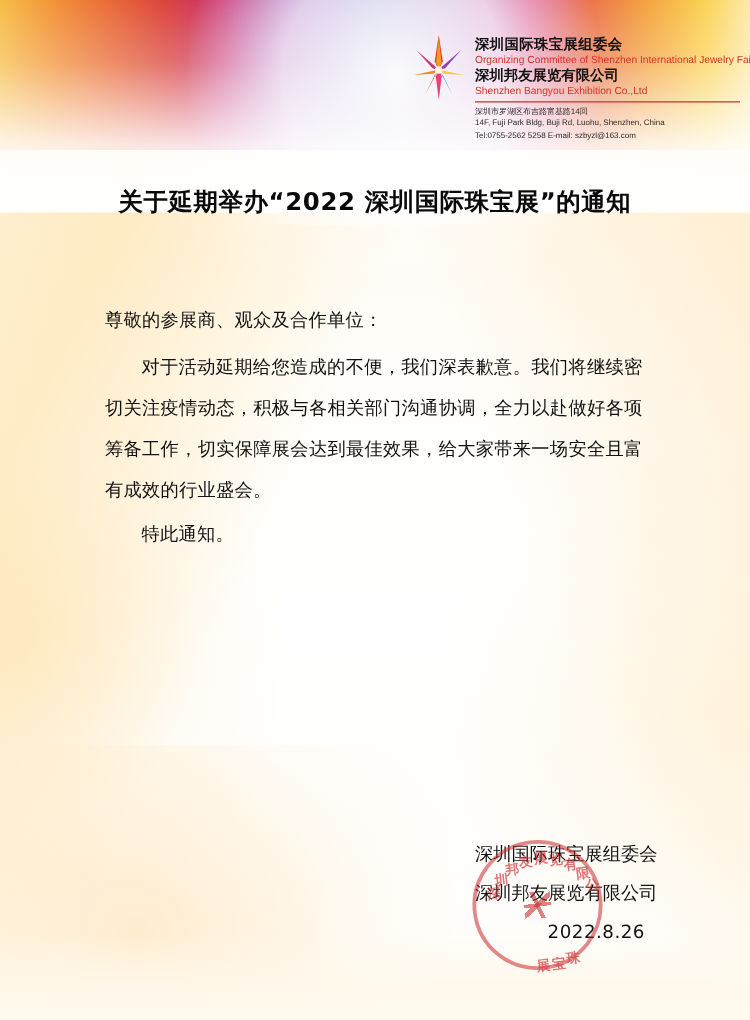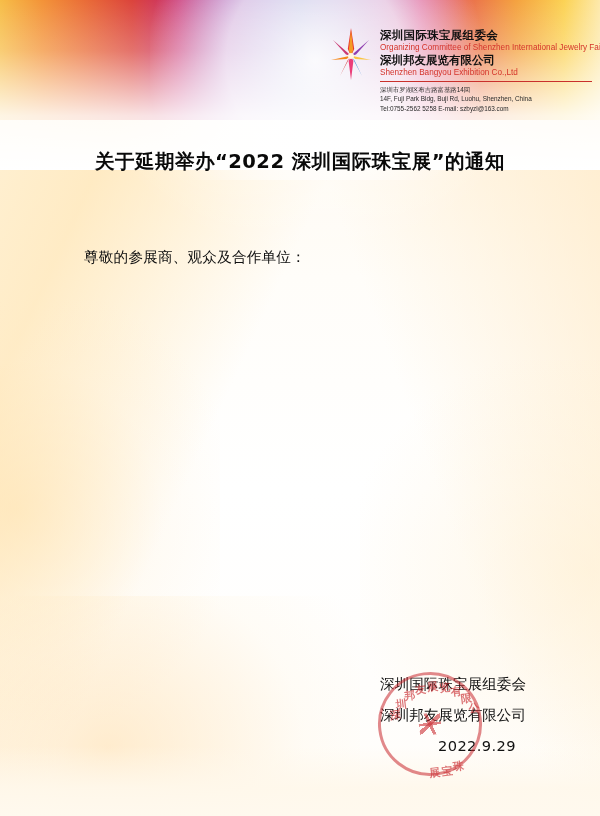--- a/index.html
+++ b/index.html
@@ -216,26 +216,28 @@
       <div class="lh-addr">深圳市罗湖区布吉路富基路14回</div>
       <div class="lh-addr">14F, Fuji Park Bldg, Buji Rd, Luohu, Shenzhen, China</div>
       <div class="lh-addr">Tel:0755-2562 5258    E-mail: szbyzl@163.com</div>
     </div>
   </div>
 
   <div class="doc-title">关于延期举办“2022 深圳国际珠宝展”的通知</div>
 
   <div class="body-wrap">
     <p class="salutation">尊敬的参展商、观众及合作单位：</p>
+    <p class="para">对于活动延期给您造成的不便，我们深表歉意。我们将继续密切关注疫情动态，积极与各相关部门沟通协调，全力以赴做好各项筹备工作，切实保障展会达到最佳效果，给大家带来一场安全且富有成效的行业盛会。</p>
+    <p class="para">特此通知。</p>
   </div>
 
   <div class="signature">
     <div class="sig-line">深圳国际珠宝展组委会</div>
     <div class="sig-line">深圳邦友展览有限公司</div>
-    <div class="sig-line sig-date">2022.9.29</div>
+    <div class="sig-line sig-date">2022.8.26</div>
   </div>
 
   <div class="seal">
     <div class="seal-text">
       <span style="transform:rotate(-62deg) translate(0,-44px) rotate(62deg);">深</span>
       <span style="transform:rotate(-46deg) translate(0,-44px) rotate(46deg);">圳</span>
       <span style="transform:rotate(-30deg) translate(0,-44px) rotate(30deg);">邦</span>
       <span style="transform:rotate(-14deg) translate(0,-44px) rotate(14deg);">友</span>
       <span style="transform:rotate(2deg) translate(0,-44px) rotate(-2deg);">展</span>
       <span style="transform:rotate(18deg) translate(0,-44px) rotate(-18deg);">览</span>

